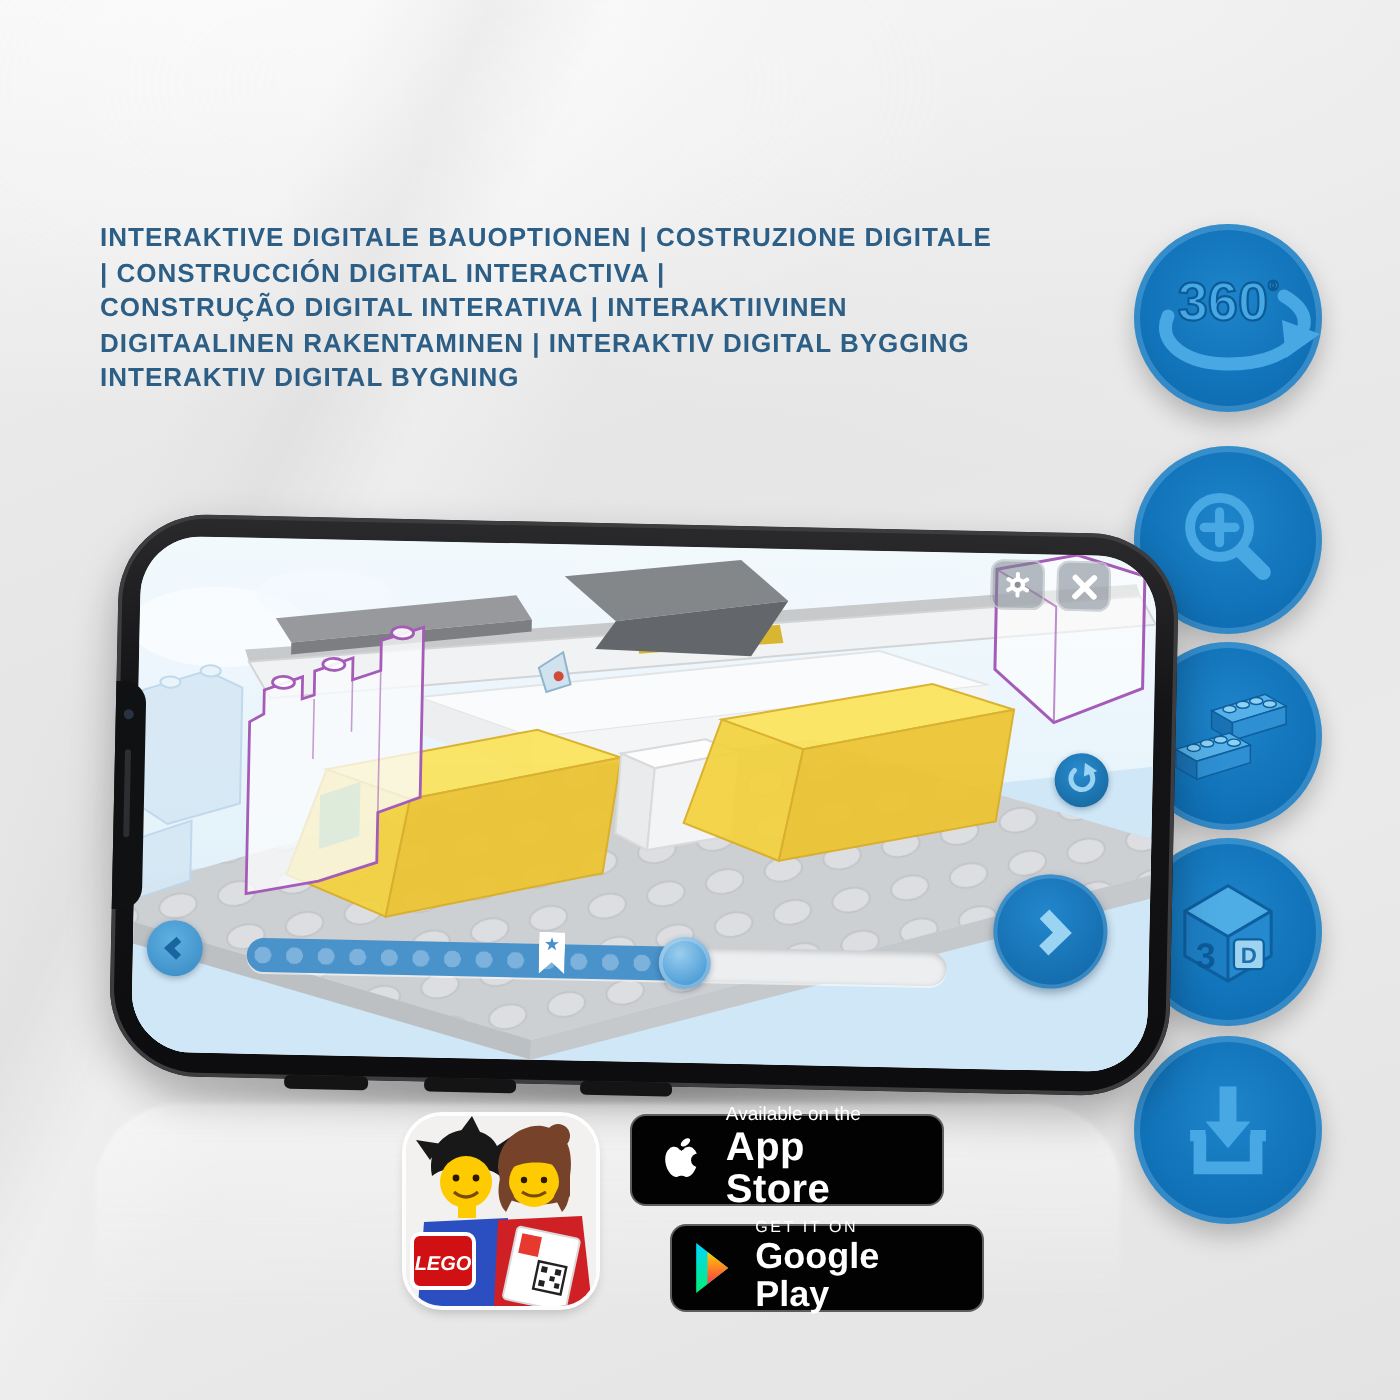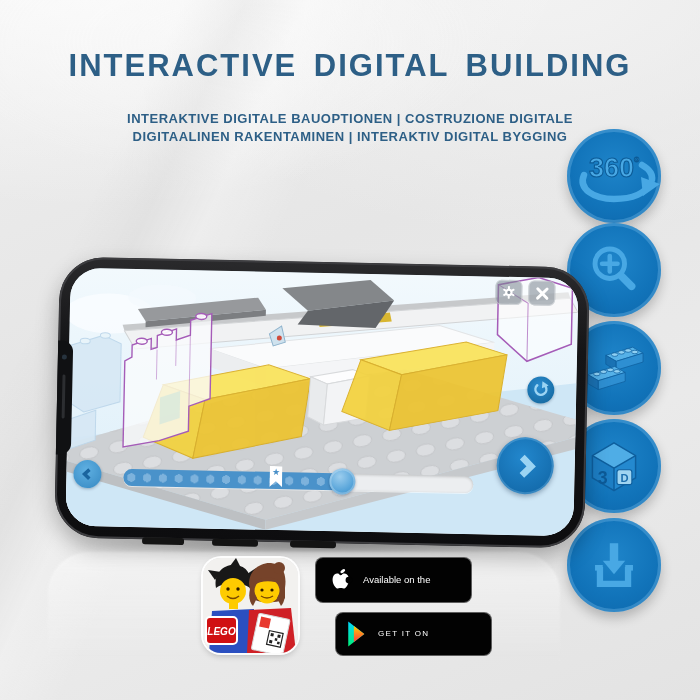--- a/index.html
+++ b/index.html
@@ -7,21 +7,21 @@
     font-family:"Liberation Sans",sans-serif;
     background:
       radial-gradient(900px 480px at 12% -8%, #fcfcfc 0%, rgba(244,244,244,0) 55%),
       radial-gradient(700px 420px at 78% -2%, #f2f2f2 0%, rgba(236,236,236,0) 60%),
       linear-gradient(158deg,#eeeeee 0%,#e6e6e6 38%,#eaeaea 68%,#e3e3e3 100%);}
   .fold{position:absolute;inset:0;pointer-events:none;opacity:.5;background:
       linear-gradient(115deg, rgba(210,210,210,0) 18%, rgba(205,205,205,.45) 24%, rgba(255,255,255,.5) 30%, rgba(215,215,215,0) 38%),
       radial-gradient(420px 200px at 30% 6%, rgba(255,255,255,.55), rgba(255,255,255,0) 70%);}
   .title{position:absolute;top:48px;left:0;right:0;text-align:center;
     font-size:31px;font-weight:800;letter-spacing:2px;word-spacing:6px;color:#2d5f86;}
-  .subtitle{position:absolute;top:110px;left:50px;right:50px;text-align:center;
+  .subtitle{position:absolute;top:110px;left:50px;right:50px;
     color:#2d5f86;font-weight:700;font-size:13px;line-height:17.6px;letter-spacing:.5px;}
   
   .feat{position:absolute;left:567px;width:94px;height:94px;border-radius:50%;
     background:radial-gradient(circle at 50% 40%,#1e84c9 0%,#1173b9 58%,#0d66aa 100%);
     box-shadow:0 6px 12px rgba(0,0,0,.22), inset 0 0 0 3px rgba(120,190,235,.35);
     display:flex;align-items:center;justify-content:center;}
   .feat svg{display:block;}
   .f360wrap{position:relative;width:94px;height:94px;}
   .f360arc{position:absolute;inset:0;}
   .f360{position:absolute;top:24px;left:0;right:0;text-align:center;font-weight:800;
@@ -79,28 +79,30 @@
   .as{top:557px;height:46px;} .gp{top:612px;height:44px;margin-left:20px;}
   .as .l1{font-size:9.5px;} .as .l2{font-size:20px;font-weight:700;letter-spacing:.2px;}
   .gp .l1{font-size:8px;letter-spacing:1.3px;} .gp .l2{font-size:18px;font-weight:700;}
 </style>
 </head>
 <body>
 
 <div class="stage">
   <div class="fold"></div>
 
-  <div class="title">INTERACTIVE DIGITAL BUILDING</div>
 
   <div class="subtitle">
     <div>INTERAKTIVE DIGITALE BAUOPTIONEN | COSTRUZIONE DIGITALE</div>
+    <div>| CONSTRUCCIÓN DIGITAL INTERACTIVA |</div>
+    <div>CONSTRUÇÃO DIGITAL INTERATIVA | INTERAKTIIVINEN</div>
     <div>DIGITAALINEN RAKENTAMINEN | INTERAKTIV DIGITAL BYGGING</div>
-  </div>
-
-  <div class="feat" style="top:129px">
+    <div>INTERAKTIV DIGITAL BYGNING</div>
+  </div>
+
+  <div class="feat" style="top:112px">
     <div class="f360wrap">
       <svg class="f360arc" viewBox="0 0 94 94">
         <path d="M17,46 C11,60 27,70 47,70 C66,70 79,64 82,55" stroke="#48a8e4" stroke-width="6.5" fill="none" stroke-linecap="round"></path>
         <path d="M75,36 C82,40 86,45 85,51" stroke="#48a8e4" stroke-width="6.5" fill="none" stroke-linecap="round"></path>
         <polygon points="76,67 93,55 74,48" fill="#48a8e4"></polygon>
       </svg>
       <div class="f360"><span>360</span><sup>º</sup></div>
     </div>
   </div>
 
@@ -337,35 +339,37 @@
 
   <div class="badge as">
     <svg width="27" height="29" viewBox="0 0 32 30">
       <path d="M17.1,8.2 C18.8,6.3 21.6,6.1 23.3,7.5 C26.9,10.3 26.6,17 23.7,21.4 C22.2,23.7 20.3,25 18.6,24.3 C17.7,24 17.2,23.8 16.3,23.8 C15.4,23.8 14.9,24 14,24.3 C12.3,25 10.4,23.7 8.9,21.4 C6,17 5.7,10.3 9.3,7.5 C11,6.1 13.8,6.3 15.5,8.2 L16.3,9 Z" fill="#fff"></path>
       <circle cx="26" cy="14.5" r="4" fill="#020202"></circle>
       <circle cx="16.3" cy="6.6" r="1.9" fill="#020202"></circle>
       <ellipse cx="18.7" cy="3.9" rx="3.3" ry="1.8" fill="#fff" transform="rotate(-38 18.7 3.9)"></ellipse>
     </svg>
     <div class="txt">
       <span class="l1">Available on the</span>
+      <span class="l2">App Store</span>
     </div>
   </div>
 
   <div class="badge gp">
     <svg width="22" height="26" viewBox="0 0 20 24">
       <defs>
         <linearGradient id="pg1" x1="0" y1="0" x2="0" y2="1">
           <stop offset="0" stop-color="#00d7fe"></stop>
             <stop offset="1" stop-color="#00f076"></stop>
         </linearGradient>
         <linearGradient id="pg2" x1="0" y1="0" x2="0" y2="1">
           <stop offset="0" stop-color="#ffd000"></stop>
             <stop offset="1" stop-color="#ff3944"></stop>
         </linearGradient>
       </defs>
       <polygon points="1,0.5 1,23.5 15.8,12" fill="url(#pg1)"></polygon>
       <polygon points="6.2,4.6 15.8,12 6.2,19.4" fill="url(#pg2)"></polygon>
     </svg>
     <div class="txt">
       <span class="l1">GET IT ON</span>
+      <span class="l2">Google Play</span>
     </div>
   </div>
 </div>
 
 </body></html>

